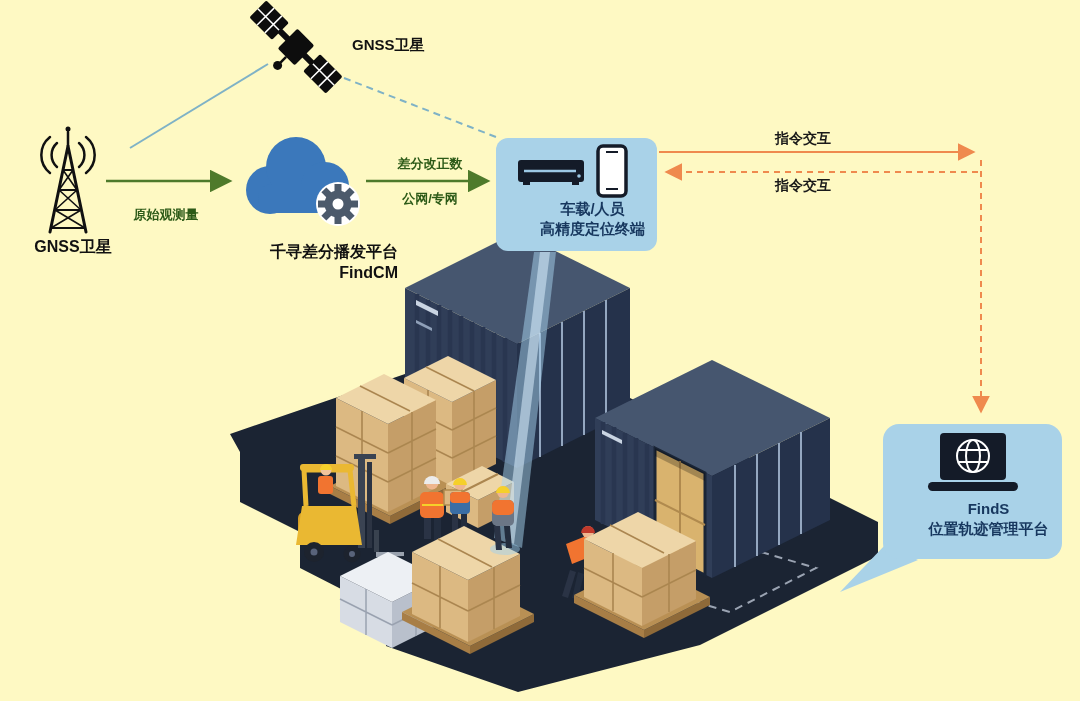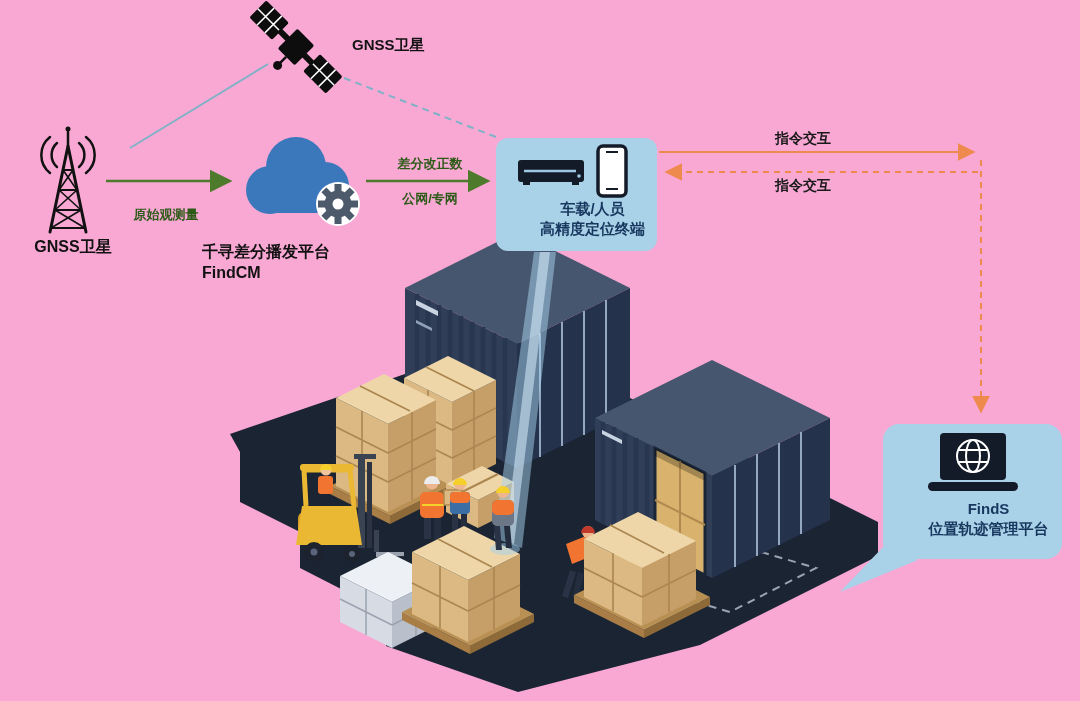--- a/index.html
+++ b/index.html
@@ -1,26 +1,26 @@
 <!DOCTYPE html>
 <html><head>
 <meta charset="utf-8">
 <style>
   html,body{margin:0;padding:0;background:#fff;}
-  .canvas{position:relative;width:1080px;height:701px;background:#f9a8d4;overflow:hidden;
+  .canvas{position:relative;width:1080px;height:701px;background:#fef9c3;overflow:hidden;
           font-family:"Liberation Sans",sans-serif;}
   .layer{position:absolute;left:0;top:0;}
   .lbl{position:absolute;white-space:nowrap;}
   .satellite-lbl{left:352px;top:36px;font-size:15px;font-weight:600;color:#111;}
   .base-lbl{left:12px;top:237px;width:122px;text-align:center;font-size:16px;font-weight:700;color:#111;}
   .green-lbl{font-size:13px;font-weight:600;color:#2c5a17;text-align:center;}
   .raw-lbl{left:110px;top:206px;width:112px;text-align:center;}
   .corr1-lbl{left:378px;top:155px;width:104px;}
   .corr2-lbl{left:378px;top:190px;width:104px;}
-  .cloud-lbl{left:202px;top:241px;width:196px;text-align:left;font-size:16px;font-weight:700;color:#111;line-height:21px;}
+  .cloud-lbl{left:202px;top:241px;width:196px;text-align:right;font-size:16px;font-weight:700;color:#111;line-height:21px;}
   .black-lbl{font-size:14px;font-weight:600;color:#1a1a1a;text-align:center;}
   .posinfo-lbl{left:750px;top:130px;width:106px;}
   .cmd-lbl{left:750px;top:177px;width:106px;}
   .bubble{position:absolute;background:#a9d2e8;border-radius:12px;}
   .terminal-bubble{left:496px;top:138px;width:161px;height:113px;}
   .finds-bubble{left:883px;top:424px;width:179px;height:135px;border-radius:16px;padding-top:4px;box-sizing:border-box;}
   .bubble-text{color:#17375e;font-weight:700;font-size:15px;text-align:center;line-height:20px;margin-top:1px;padding-left:32px;}
   .bubble-icons{display:block;margin:0 auto;}
 </style>
 </head>

